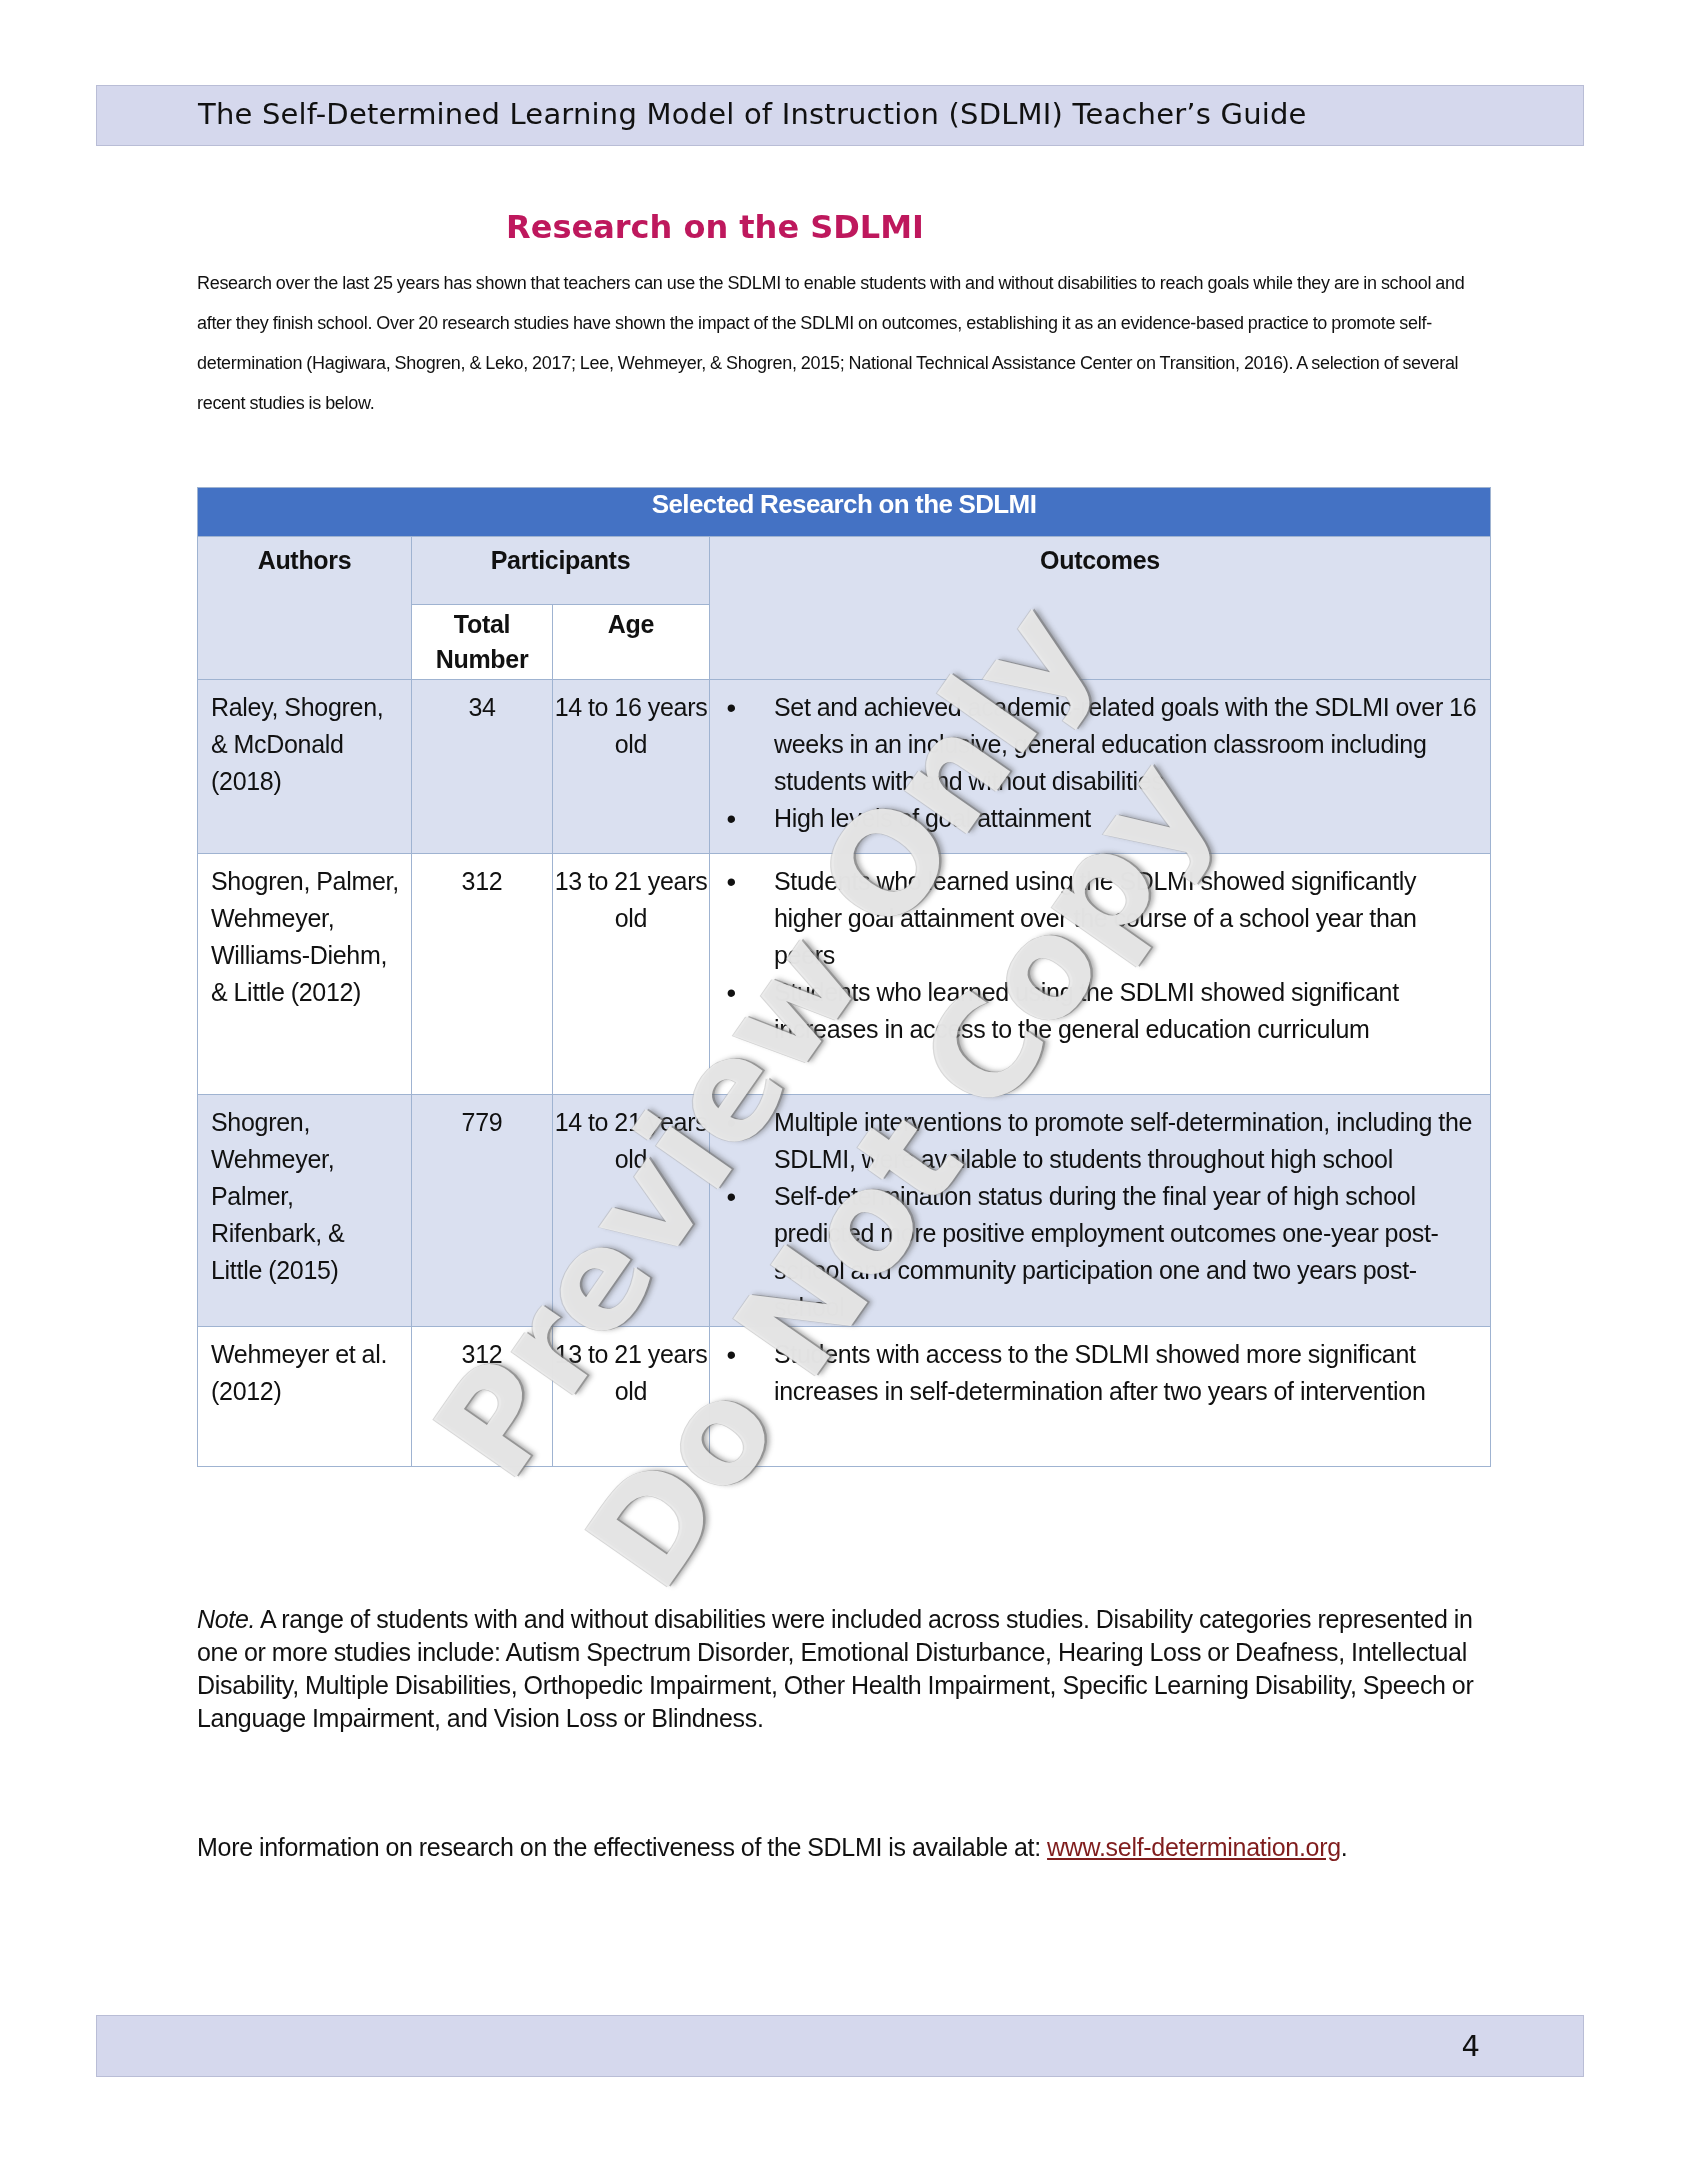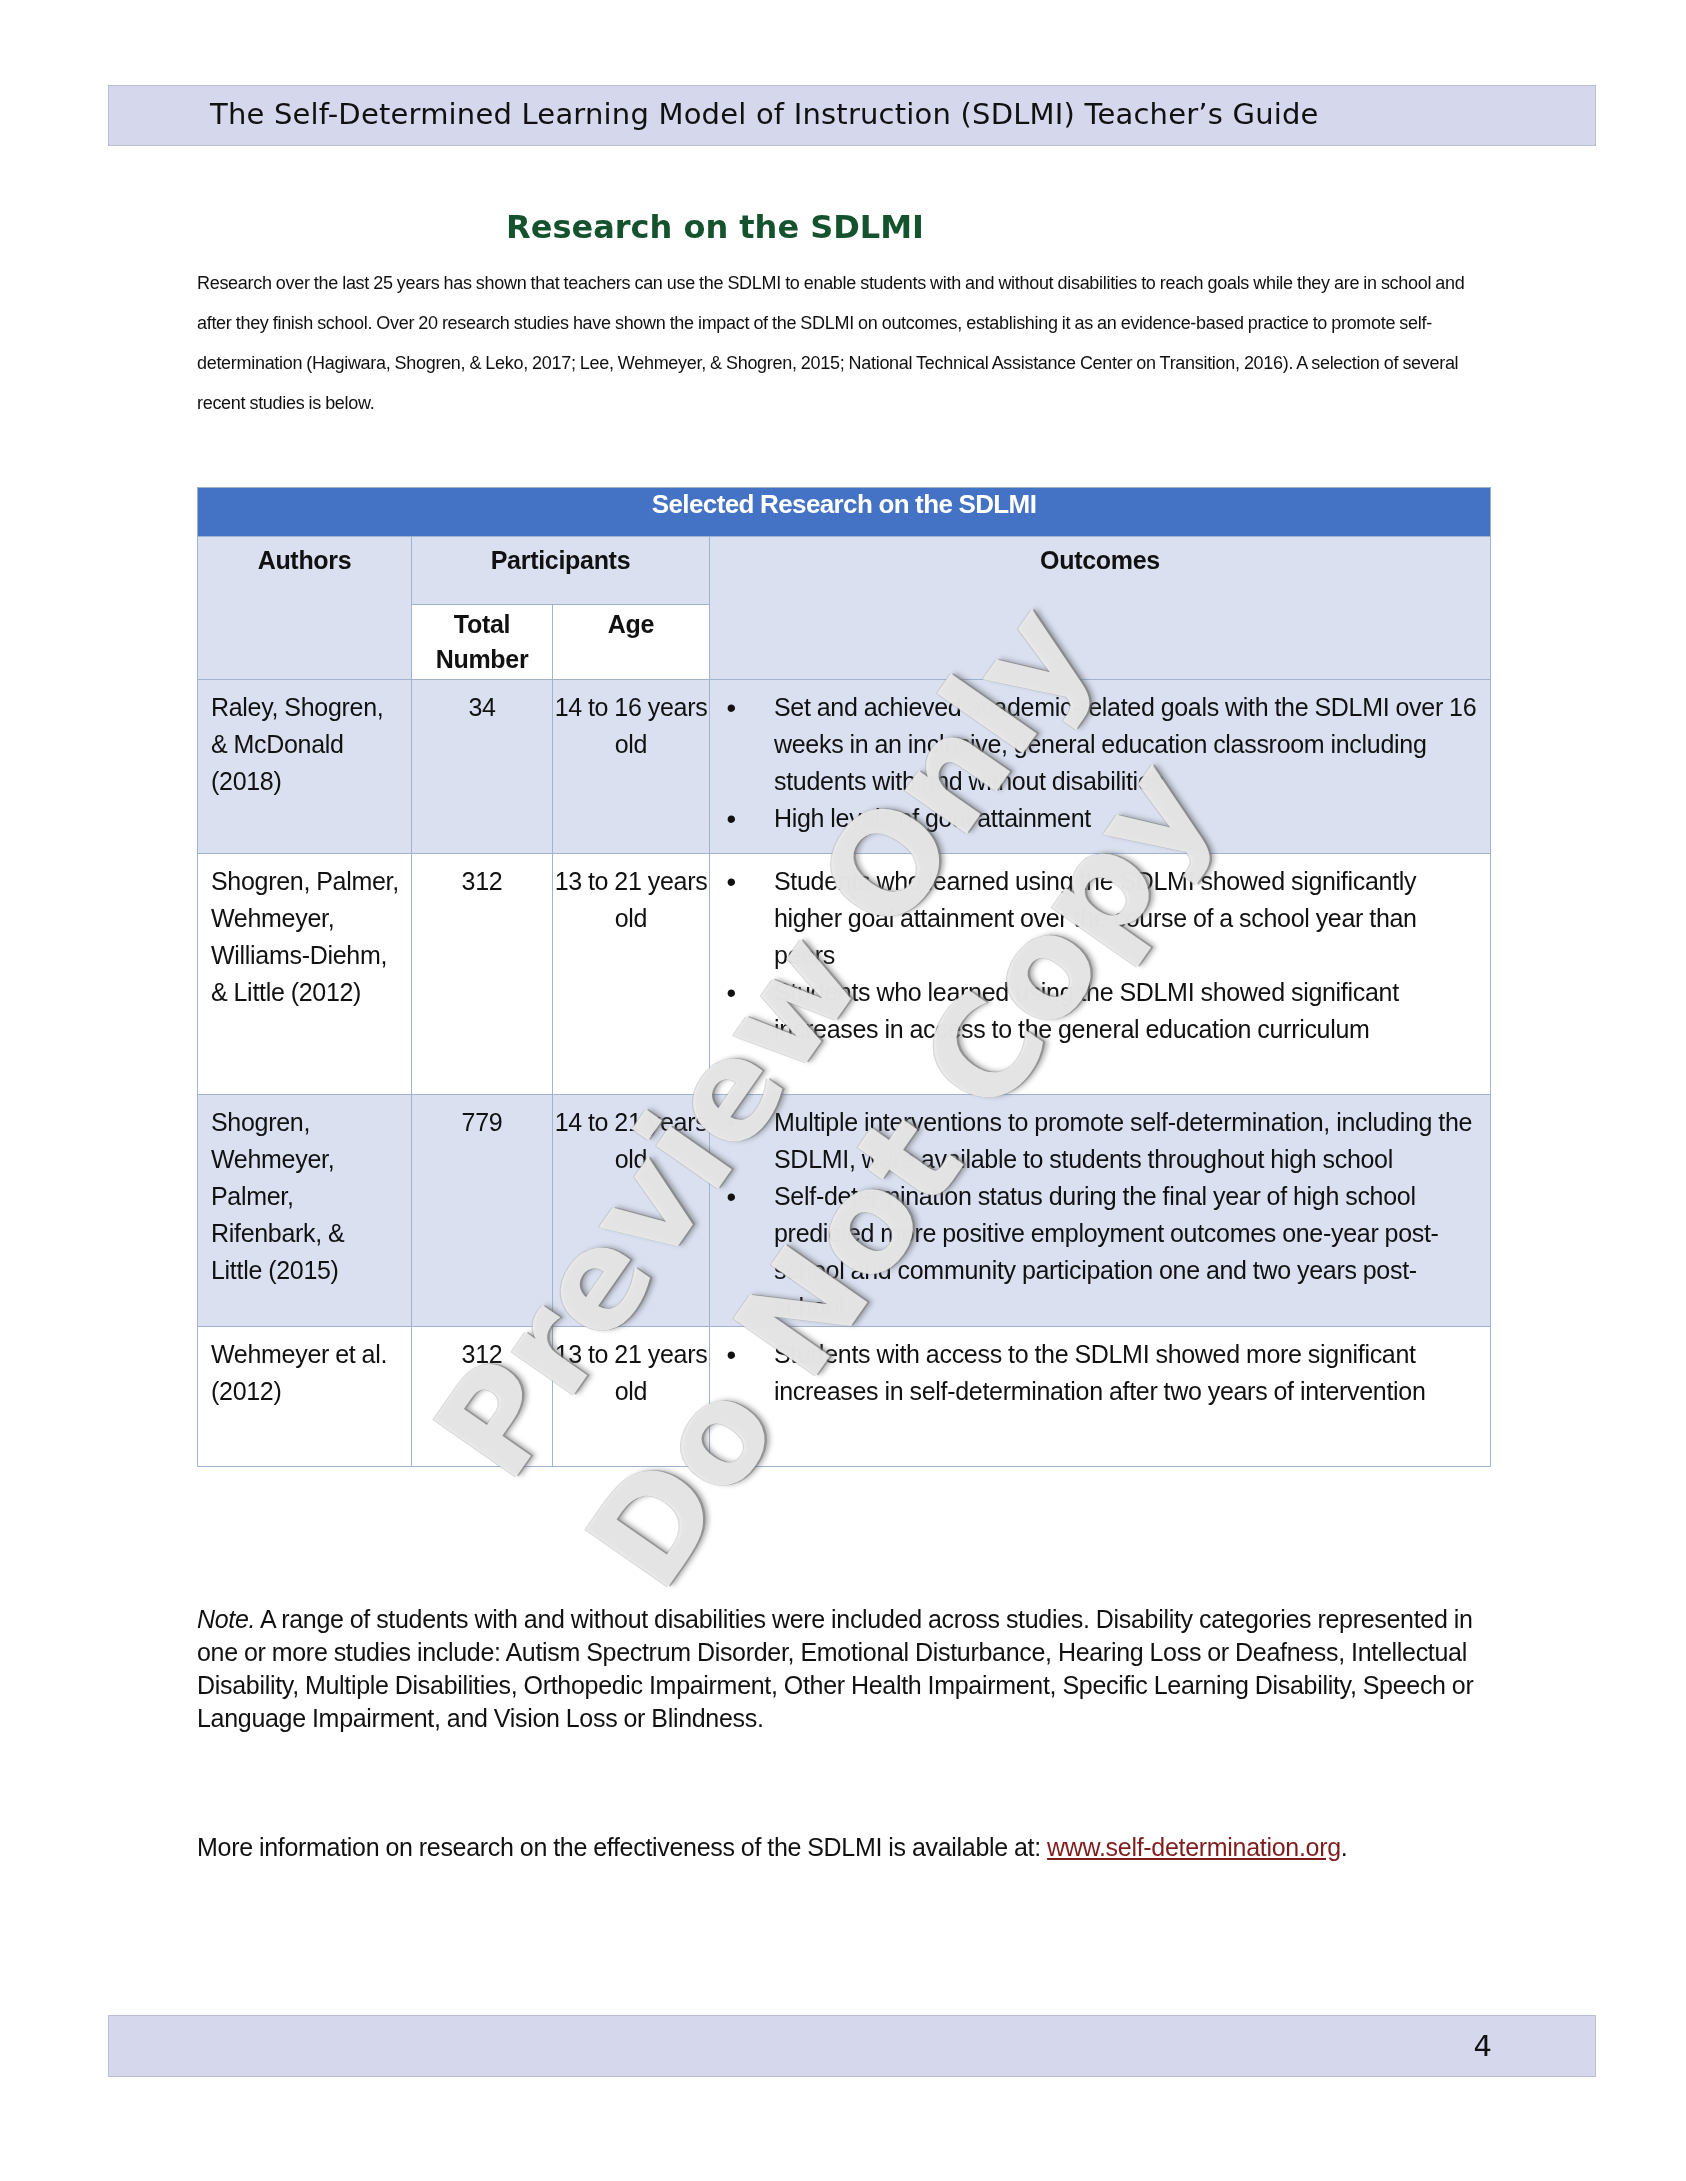--- a/index.html
+++ b/index.html
@@ -1,24 +1,24 @@
 <!DOCTYPE html>
 <html style="font-size:14.7px"><head>
 <meta charset="utf-8">
 <style>
   html, body { margin:0; padding:0; background:#ffffff; }
   body { width:1686px; height:2182px; position:relative; overflow:hidden; font-family:"Liberation Sans", sans-serif; color:#111; }
 
-  .band { position:absolute; left:108px; width:1488px; background:#d5d8ed; border:1.8px solid #b9bdd6; box-sizing:border-box; }
+  .band { position:absolute; left:96px; width:1488px; background:#d5d8ed; border:1.8px solid #b9bdd6; box-sizing:border-box; }
   .header-band { top:85px; height:61px; }
   .header-title { position:absolute; left:101px; top:11px; font-family:"DejaVu Sans", sans-serif; font-size:29px; color:#111; white-space:nowrap; letter-spacing:0.2px; }
   .footer-band { top:2015px; height:62px; }
   .page-number { position:absolute; right:103px; top:13px; font-family:"DejaVu Sans", sans-serif; font-size:29px; color:#111; }
 
-  .page-title { position:absolute; left:0; width:1430px; top:208px; text-align:center; font-family:"DejaVu Sans", sans-serif; font-weight:bold; font-size:32px; color:#14532d; }
+  .page-title { position:absolute; left:0; width:1430px; top:208px; text-align:center; font-family:"DejaVu Sans", sans-serif; font-weight:bold; font-size:32px; color:#be185d; }
 
   .intro { position:absolute; left:197px; top:263px; width:1304px; font-size:18px; line-height:40px; letter-spacing:-0.3px; word-spacing:-0.5px; }
 
   table.research { position:absolute; left:197px; top:487px; width:1292px; border-collapse:collapse; table-layout:fixed; font-size:25px; letter-spacing:-0.3px; word-spacing:-0.5px; }
   table.research td, table.research th { border:1.4px solid #9fb3d1; vertical-align:top; box-sizing:border-box; }
   .caption-row th { background:#4472c4; color:#ffffff; height:49px; font-size:26px; font-weight:bold; text-align:center; vertical-align:middle; border-color:#3b64ad; letter-spacing:-0.6px; }
   .hdr { background:#dae0f0; font-weight:bold; text-align:center; }
   .hdr-top { height:68px; padding-top:9.2px;text-align:center; }
   .hdr-sub { background:#ffffff; height:75px; line-height:35px; padding-top:1.8px; }
   .row-shaded td { background:#dae0f0; }

